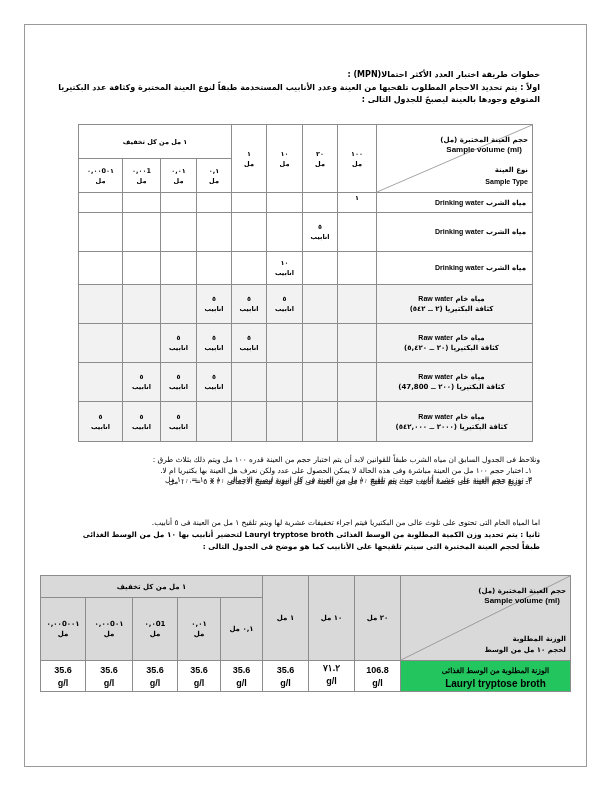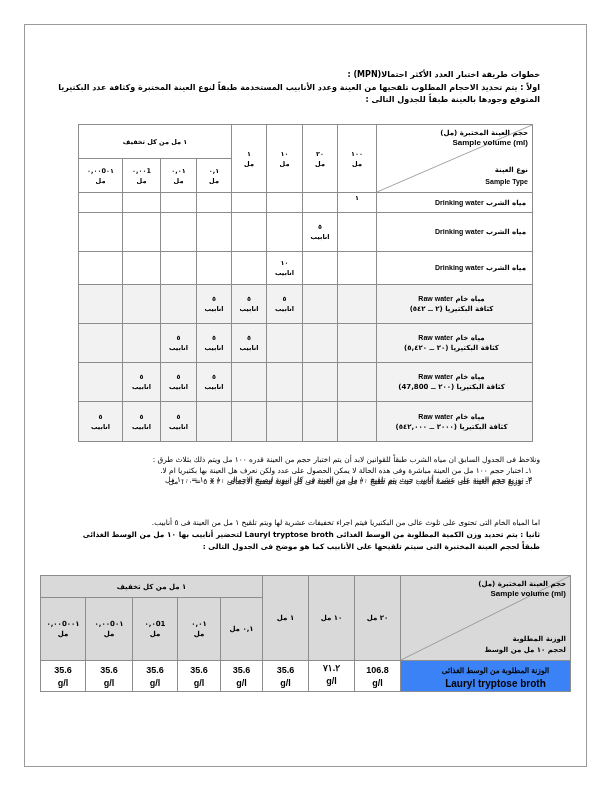--- a/index.html
+++ b/index.html
@@ -12,39 +12,39 @@
   .en { font-family:"Liberation Sans", sans-serif; font-weight:bold; direction:ltr; unicode-bidi:embed;margin-top:8px; }
 
   table { border-collapse:collapse; position:absolute; table-layout:fixed; }
   td { border:1px solid #8c8c8c; padding:0; text-align:center; vertical-align:middle;
        font-size:7px; line-height:10px; direction:rtl; }
 
   #t1 { left:78px; top:124px; width:454px; }
   #t1 td.gray, #t1 tr.gray td { background:#f2f2f2; }
   .diag { position:relative; overflow:hidden; }
   .diag svg { position:absolute; left:0; top:0; width:100%; height:100%; }
-  .diag .top-lbl { position:absolute; right:4px; top:3px; text-align:right; font-size:7px; line-height:10px; }
+  .diag .top-lbl { position:absolute; right:4px; top:10px; text-align:center; font-size:7px; line-height:10px; }
   .diag .bot-lbl { position:absolute; right:4px; bottom:4px; text-align:right; font-size:7px; line-height:11px; }
   .stype { text-align:right; padding-right:6px; font-size:7px; font-weight:bold; }
   .cellv { font-size:6.5px; line-height:10px; font-weight:bold; }
 
   #t2 { left:40px; top:575px; width:530px; background:#d9d9d9; }
   #t2 td { border-color:#8c8c8c; font-weight:bold; }
   #t2 tr.vals td { background:#ffffff; font-size:9px; line-height:13px; font-family:"Liberation Sans", sans-serif; }
-  #t2 tr.vals td.lbl { background:#3b82f6;padding-left:20px; }
+  #t2 tr.vals td.lbl { background:#22c55e;padding-left:20px; }
   .lst { position:absolute; right:72px; direction:rtl; text-align:right; font-size:7.4px; line-height:10.5px; white-space:nowrap; }
 </style>
 </head>
 <body>
 
 <div class="page-frame"></div>
 
 <div class="txt bold" style="right:72px; top:69px;">خطوات طريقة اختبار العدد الأكثر احتمالا(MPN) :</div>
 <div class="txt bold" style="right:72px; top:82px;">اولاً :  يتم تحديد الاحجام المطلوب تلقحيها من العينة وعدد الأنابيب المستخدمة طبقاً لنوع العينة المختبرة وكثافة عدد البكتيريا</div>
-<div class="txt bold" style="right:72px; top:94px;">المتوقع وجودها بالعينة طبقاً للجدول التالى :</div>
+<div class="txt bold" style="right:72px; top:94px;">المتوقع وجودها بالعينة ليصبحً للجدول التالى :</div>
 
 <table id="t1">
   <colgroup>
     <col style="width:44px">
       <col style="width:38px">
       <col style="width:36px">
       <col style="width:35px">
     <col style="width:35px">
       <col style="width:36px">
       <col style="width:35px">

